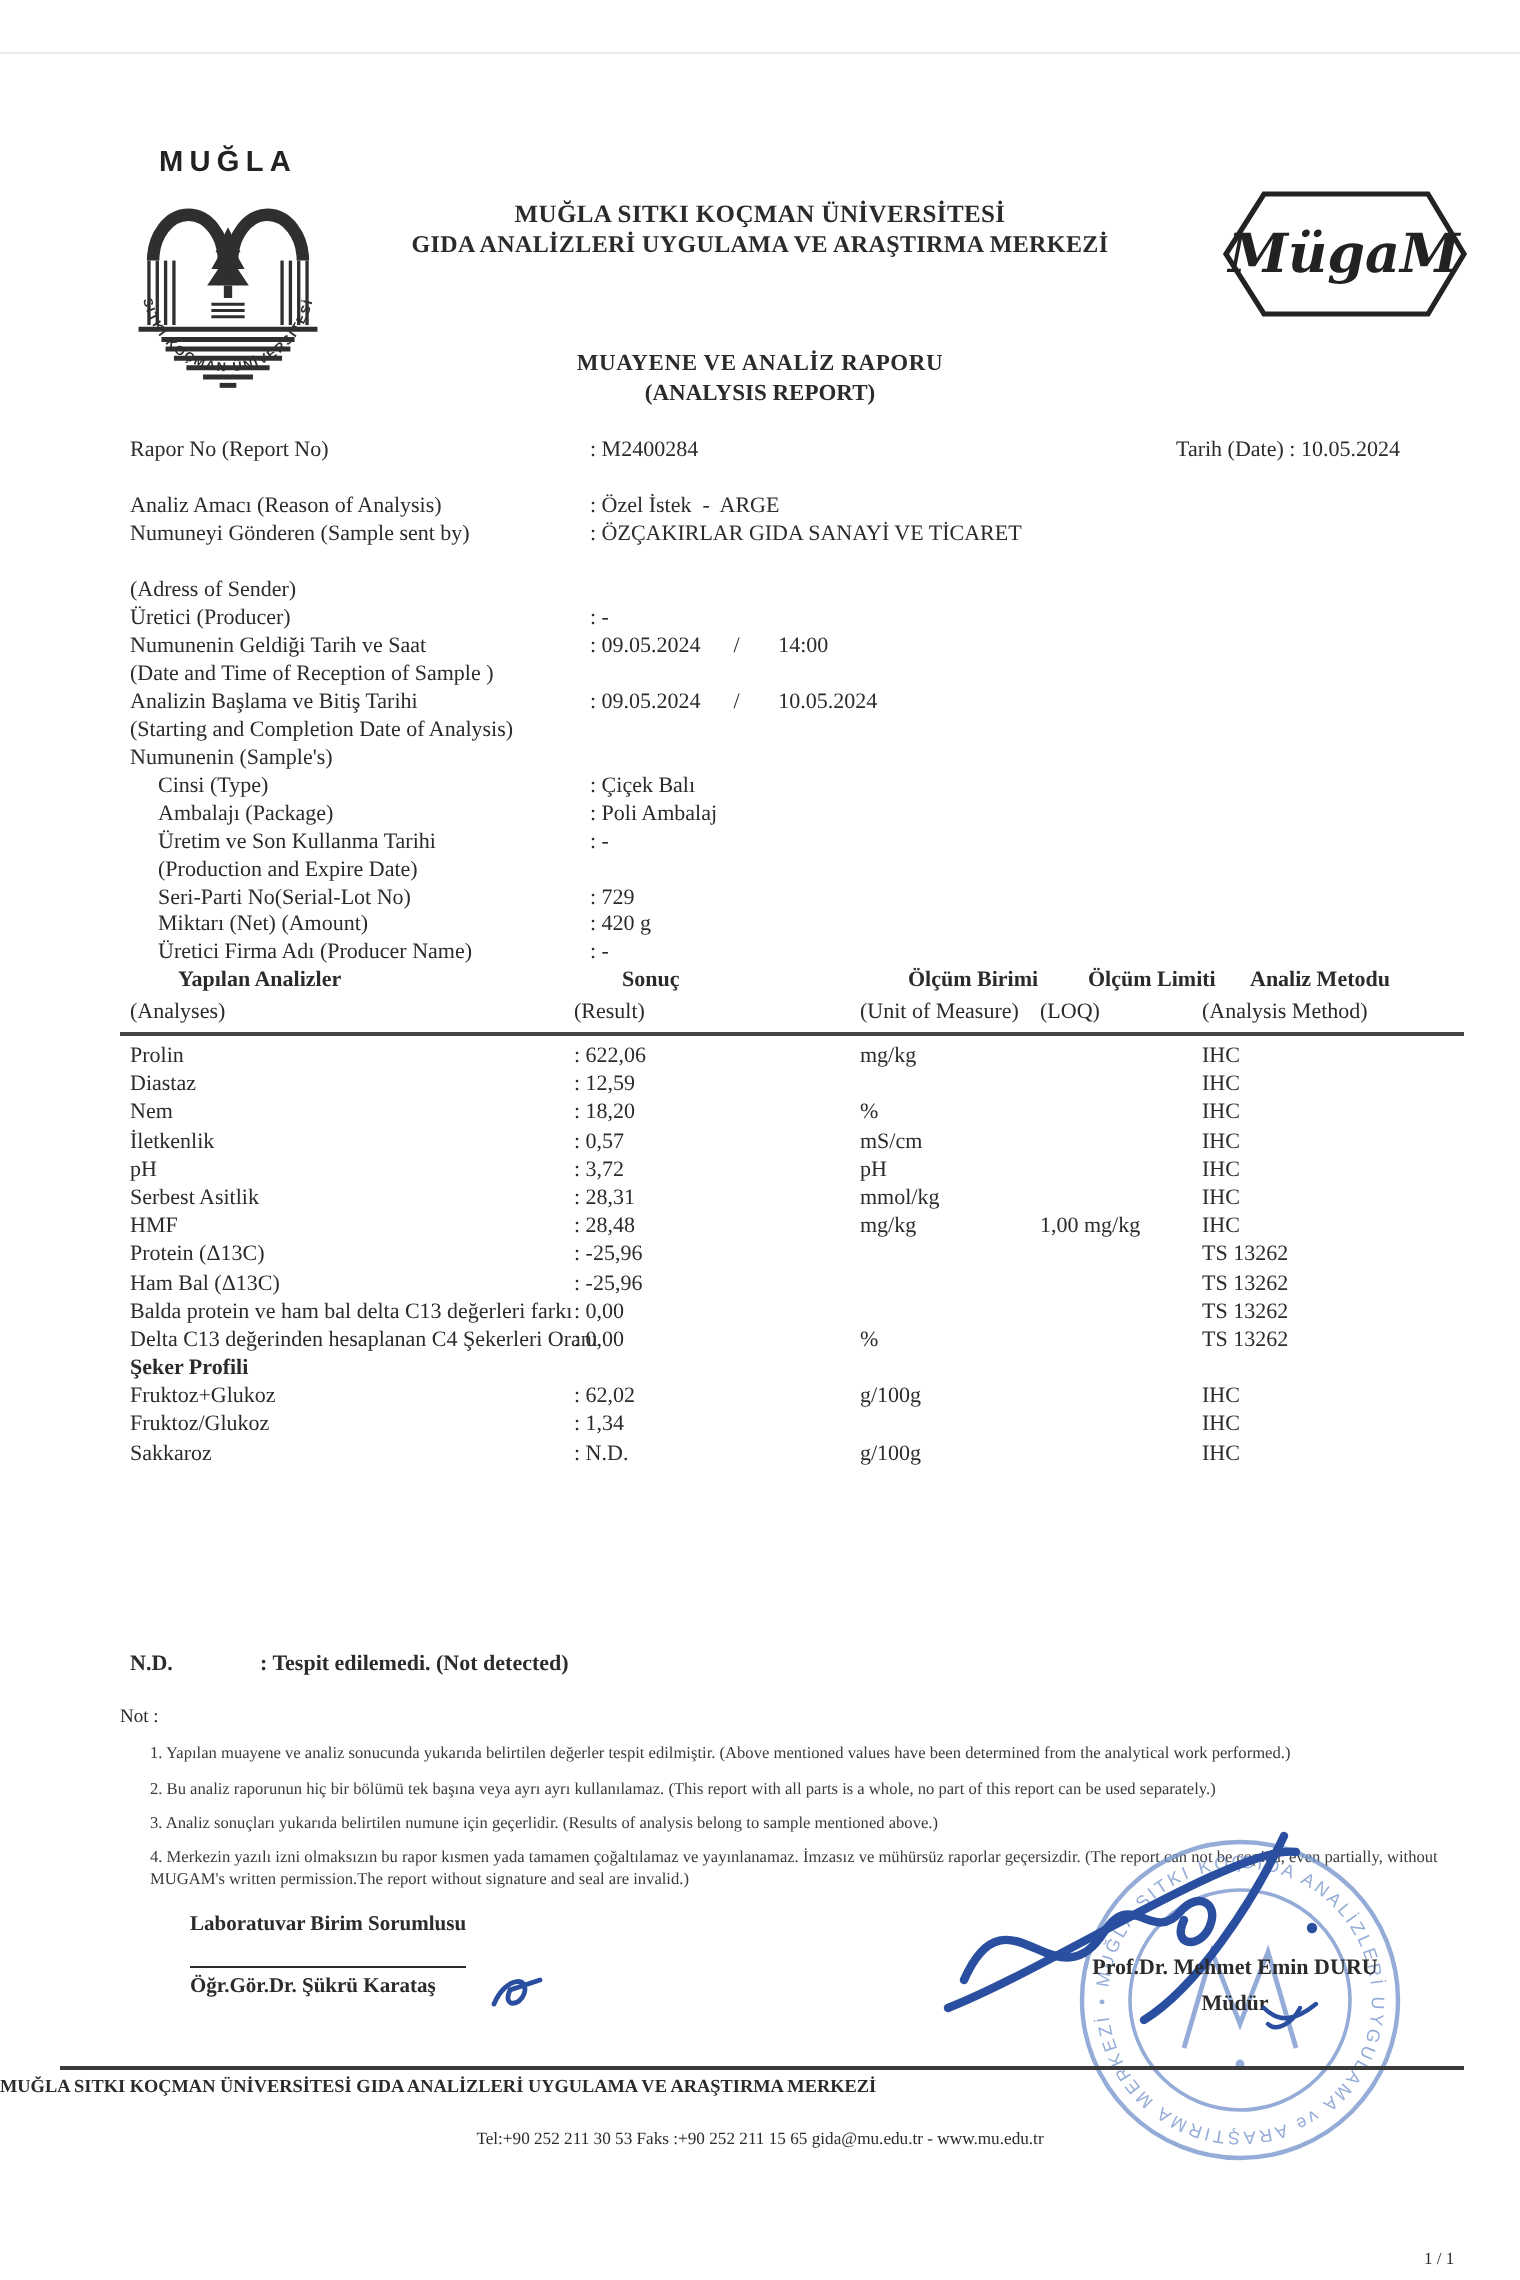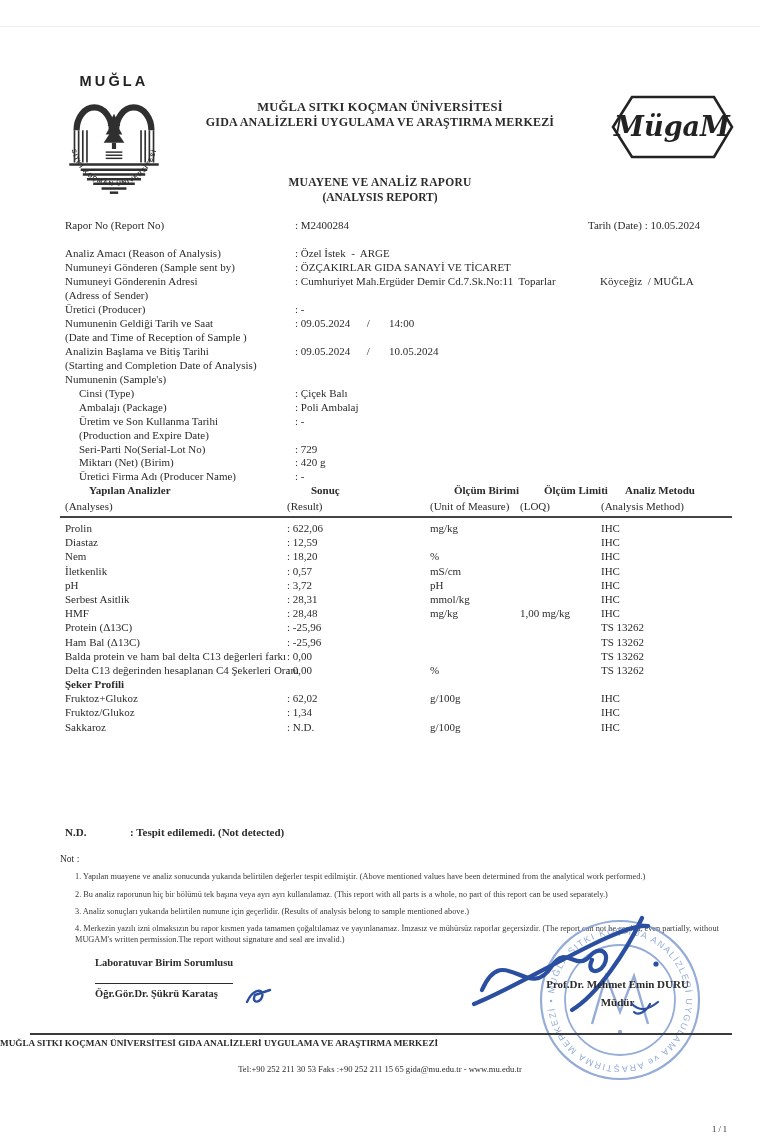--- a/index.html
+++ b/index.html
@@ -129,25 +129,20 @@
     <span class="right1">Tarih (Date) : 10.05.2024</span>
   </div>
   <div class="info-row" style="top:246px">
     <span class="lbl">Analiz Amacı (Reason of Analysis)</span>
       <span class="val">: Özel İstek  -  ARGE</span>
   </div>
   <div class="info-row" style="top:260px">
     <span class="lbl">Numuneyi Gönderen (Sample sent by)</span>
       <span class="val">: ÖZÇAKIRLAR GIDA SANAYİ VE TİCARET</span>
   </div>
-  <div class="info-row" style="top:274px">
-    <span class="lbl">Numuneyi Gönderenin Adresi</span>
-      <span class="val">: Cumhuriyet Mah.Ergüder Demir Cd.7.Sk.No:11  Toparlar</span>
-    <span class="right2">Köyceğiz  / MUĞLA</span>
-  </div>
   <div class="info-row" style="top:288px">
     <span class="lbl">(Adress of Sender)</span>
   </div>
   <div class="info-row" style="top:302px">
     <span class="lbl">Üretici (Producer)</span>
       <span class="val">: -</span>
   </div>
   <div class="info-row" style="top:316px">
     <span class="lbl">Numunenin Geldiği Tarih ve Saat</span>
       <span class="val">: 09.05.2024      /       14:00</span>
@@ -178,21 +173,21 @@
       <span class="val">: -</span>
   </div>
   <div class="info-row indent" style="top:428px">
     <span class="lbl">(Production and Expire Date)</span>
   </div>
   <div class="info-row indent" style="top:442px">
     <span class="lbl">Seri-Parti No(Serial-Lot No)</span>
       <span class="val">: 729</span>
   </div>
   <div class="info-row indent" style="top:455px">
-    <span class="lbl">Miktarı (Net) (Birim)</span>
+    <span class="lbl">Miktarı (Net) (Amount)</span>
       <span class="val">: 420 g</span>
   </div>
   <div class="info-row indent" style="top:469px">
     <span class="lbl">Üretici Firma Adı (Producer Name)</span>
       <span class="val">: -</span>
   </div>
 
   <div class="tbl-hdr">
     <span class="c1" style="top:484px">Yapılan Analizler</span>
     <span class="c2" style="top:484px">Sonuç</span>

